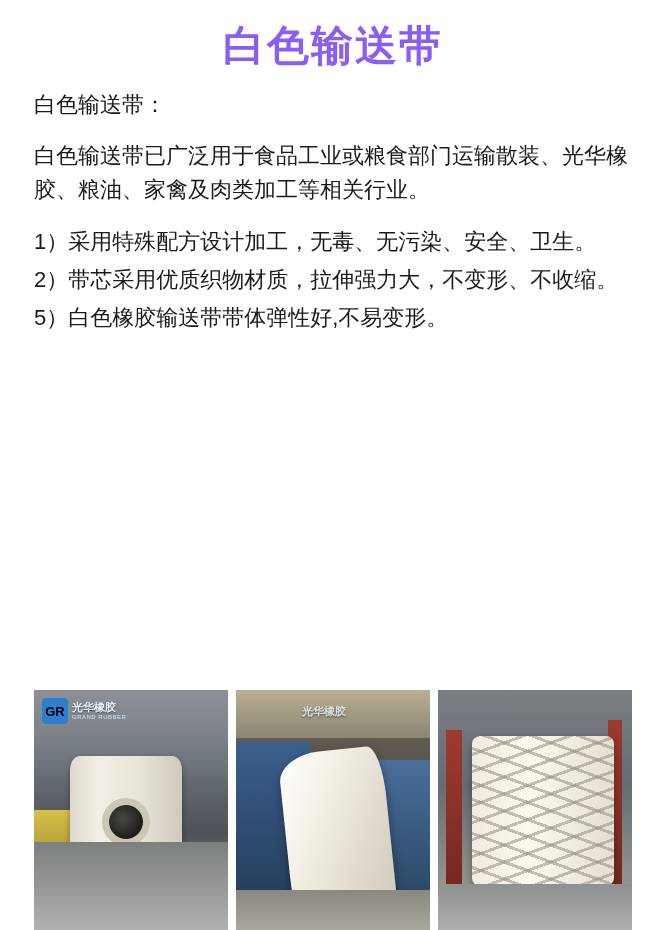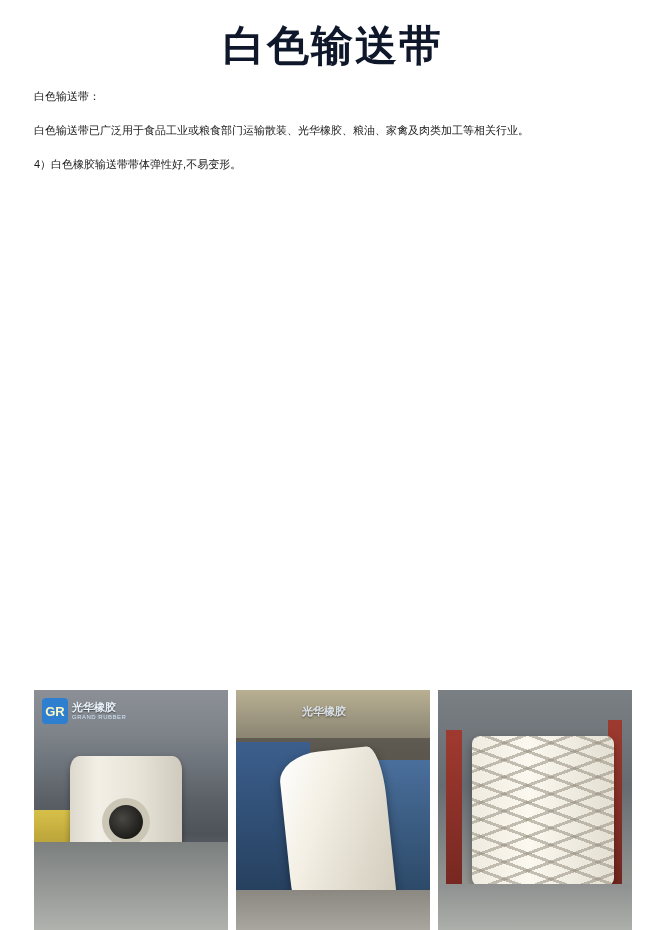--- a/index.html
+++ b/index.html
@@ -20,25 +20,25 @@
     position: relative;
     box-sizing: border-box;
     padding: 0 34px;
   }
   .title {
     text-align: center;
     font-size: 42px;
     font-weight: bold;
     letter-spacing: 2px;
     margin: 22px 0 18px 0;
-    color: #0f172a;
+    color: #8b5cf6;
     line-height: 1.15;
   }
   .body-text {
-    font-size: 11px;
+    font-size: 22px;
     line-height: 1.55;
     color: #1a1a1a;
   }
   .para {
     margin: 0 0 17px 0;
   }
   .para.tight {
     margin-bottom: 4px;
   }
   .gallery {
@@ -160,21 +160,21 @@
     position: absolute;
     left: 8px; top: 8px;
     display: flex;
     align-items: center;
     gap: 4px;
   }
   .wm-badge {
     width: 26px; height: 26px;
     border-radius: 4px;
     background: #2f7fd0;
-    color: #fef9c3;
+    color: #000000;
     font-size: 13px;
     font-weight: bold;
     display: flex;
     align-items: center;
     justify-content: center;
     letter-spacing: 0;
   }
   .wm-words {
     display: flex;
     flex-direction: column;
@@ -204,21 +204,23 @@
 </head>
 <body>
 
 <div class="page">
 
   <h1 class="title">白色输送带</h1>
 
   <div class="body-text">
     <p class="para">白色输送带：</p>
     <p class="para">白色输送带已广泛用于食品工业或粮食部门运输散装、光华橡胶、粮油、家禽及肉类加工等相关行业。</p>
-    <p class="para">4）白色橡胶输送带带体弹性好,不易变形。</p>
+    <p class="para tight">1）采用特殊配方设计加工，无毒、无污染、安全、卫生。</p>
+    <p class="para tight">2）带芯采用优质织物材质，拉伸强力大，不变形、不收缩。</p>
+    <p class="para">5）白色橡胶输送带带体弹性好,不易变形。</p>
   </div>
 
   <div class="gallery">
 
     <div class="photo p1">
       <div class="yellow"></div>
       <div class="roll"></div>
       <div class="belt"></div>
       <div class="post a"></div>
       <div class="post b"></div>

